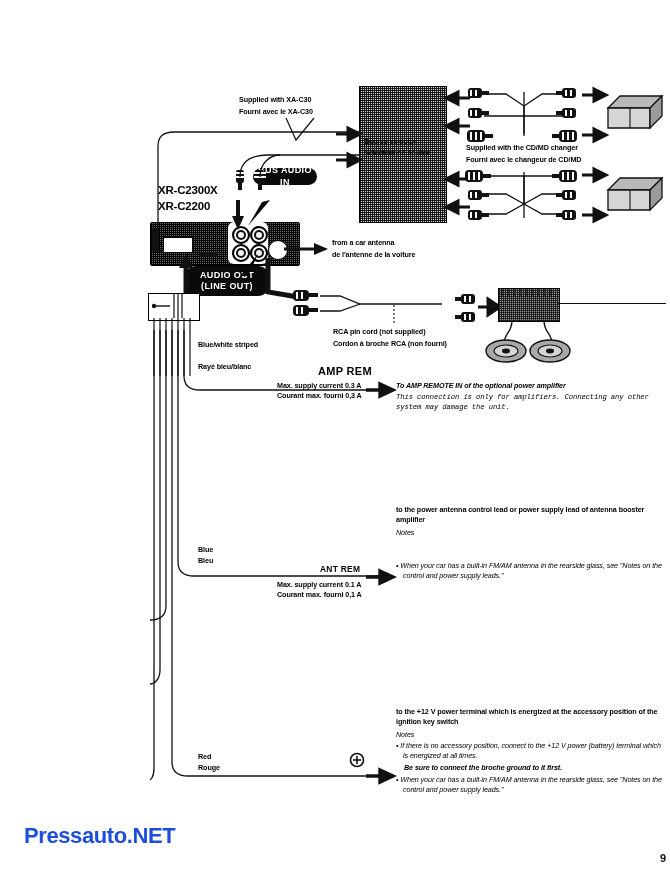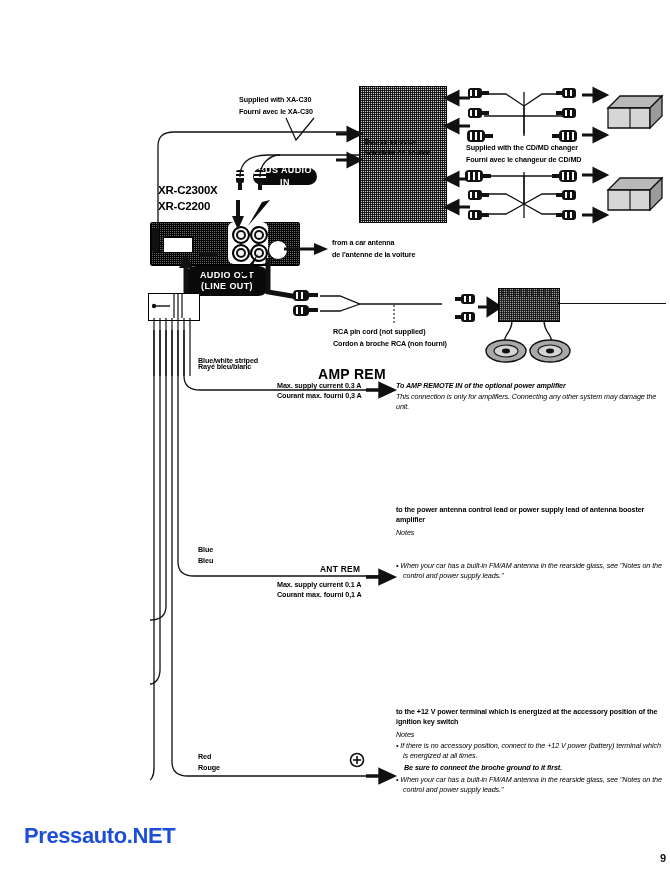--- a/index.html
+++ b/index.html
@@ -408,30 +408,30 @@
       <line x1="22" y1="0" x2="22" y2="58"></line>
       <line x1="28" y1="0" x2="28" y2="58"></line>
       <line x1="34" y1="0" x2="34" y2="58"></line>
       <line x1="40" y1="0" x2="40" y2="58"></line>
     </g>
   </svg>
 
   <svg class="abs" style="left:150px;top:330px;" width="250" height="64">
     <path d="M34,0 L34,46 C34,56 40,60 50,60 L240,60" fill="none" stroke="#111" stroke-width="1.3"></path>
   </svg>
-  <div class="txt" style="left:198px;top:356px;">Blue/white striped</div>
+  <div class="txt" style="left:198px;top:340px;">Blue/white striped</div>
   <div class="txt" style="left:198px;top:362px;">Rayé bleu/blanc</div>
-  <div class="txt" style="left:318px;top:364px;font-size:14px;letter-spacing:.3px;text-align:right;">AMP REM</div>
+  <div class="txt" style="left:318px;top:364px;font-size:11px;letter-spacing:.3px;text-align:right;">AMP REM</div>
   <div class="txt" style="left:277px;top:381px;">Max. supply current 0.3 A</div>
   <div class="txt" style="left:277px;top:391px;">Courant max. fourni 0,3 A</div>
   <svg class="abs" style="left:366px;top:383px;" width="28" height="14">
     <path d="M0,7 L14,7 M14,1 L27,7 L14,13 Z" stroke="#111" stroke-width="3.4" fill="#111"></path>
   </svg>
   <div class="txt" style="left:396px;top:381px;width:268px;font-style:italic;">To AMP REMOTE IN of the optional power amplifier</div>
-  <div class="txt it" style="left:396px;top:392px;width:262px;">This connection is only for amplifiers. Connecting any other system may damage the unit.</div>
+  <div class="txt it" style="left:396px;top:392px;width:262px;font-family:Liberation Mono, monospace;">This connection is only for amplifiers. Connecting any other system may damage the unit.</div>
 
   <svg class="abs" style="left:150px;top:330px;" width="250" height="250">
     <path d="M28,0 L28,232 C28,242 34,246 44,246 L240,246" fill="none" stroke="#111" stroke-width="1.3"></path>
   </svg>
   <div class="txt" style="left:198px;top:545px;">Blue</div>
   <div class="txt" style="left:198px;top:556px;">Bleu</div>
   <div class="txt" style="left:320px;top:563px;font-size:8.4px;letter-spacing:.3px;">ANT REM</div>
   <div class="txt" style="left:277px;top:580px;">Max. supply current 0.1 A</div>
   <div class="txt" style="left:277px;top:590px;">Courant max. fourni 0,1 A</div>
   <svg class="abs" style="left:366px;top:570px;" width="28" height="14">

